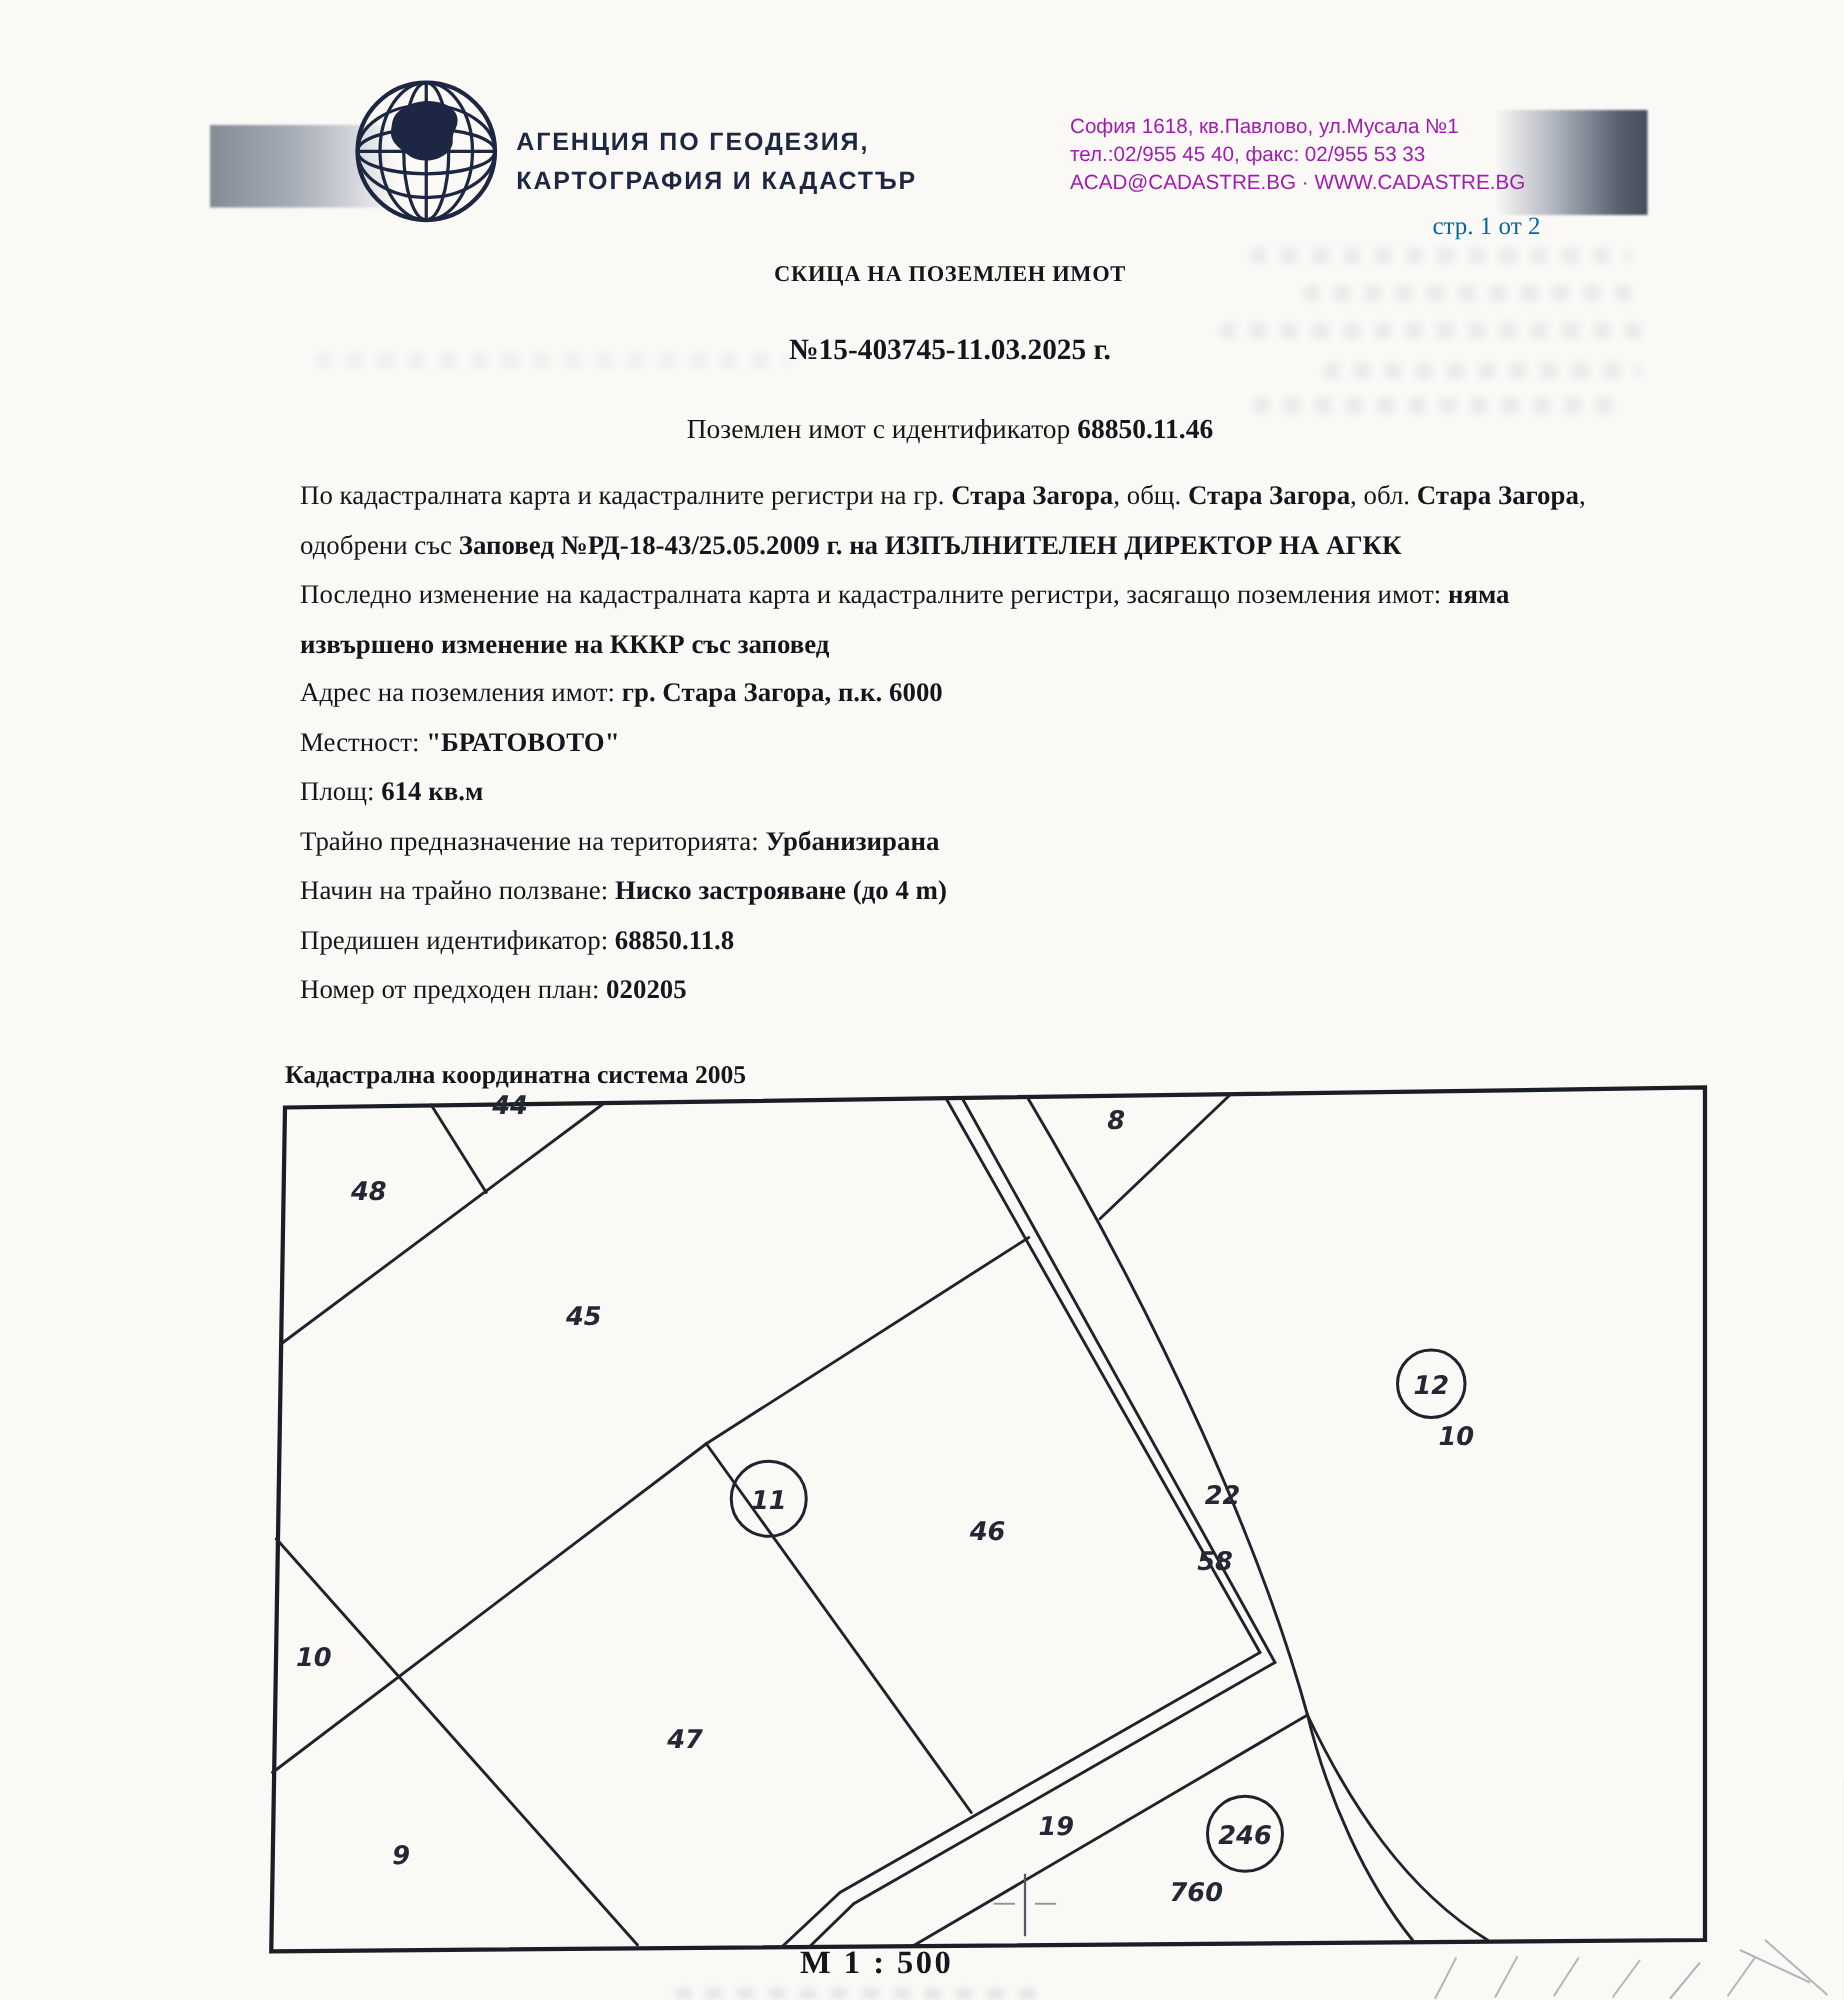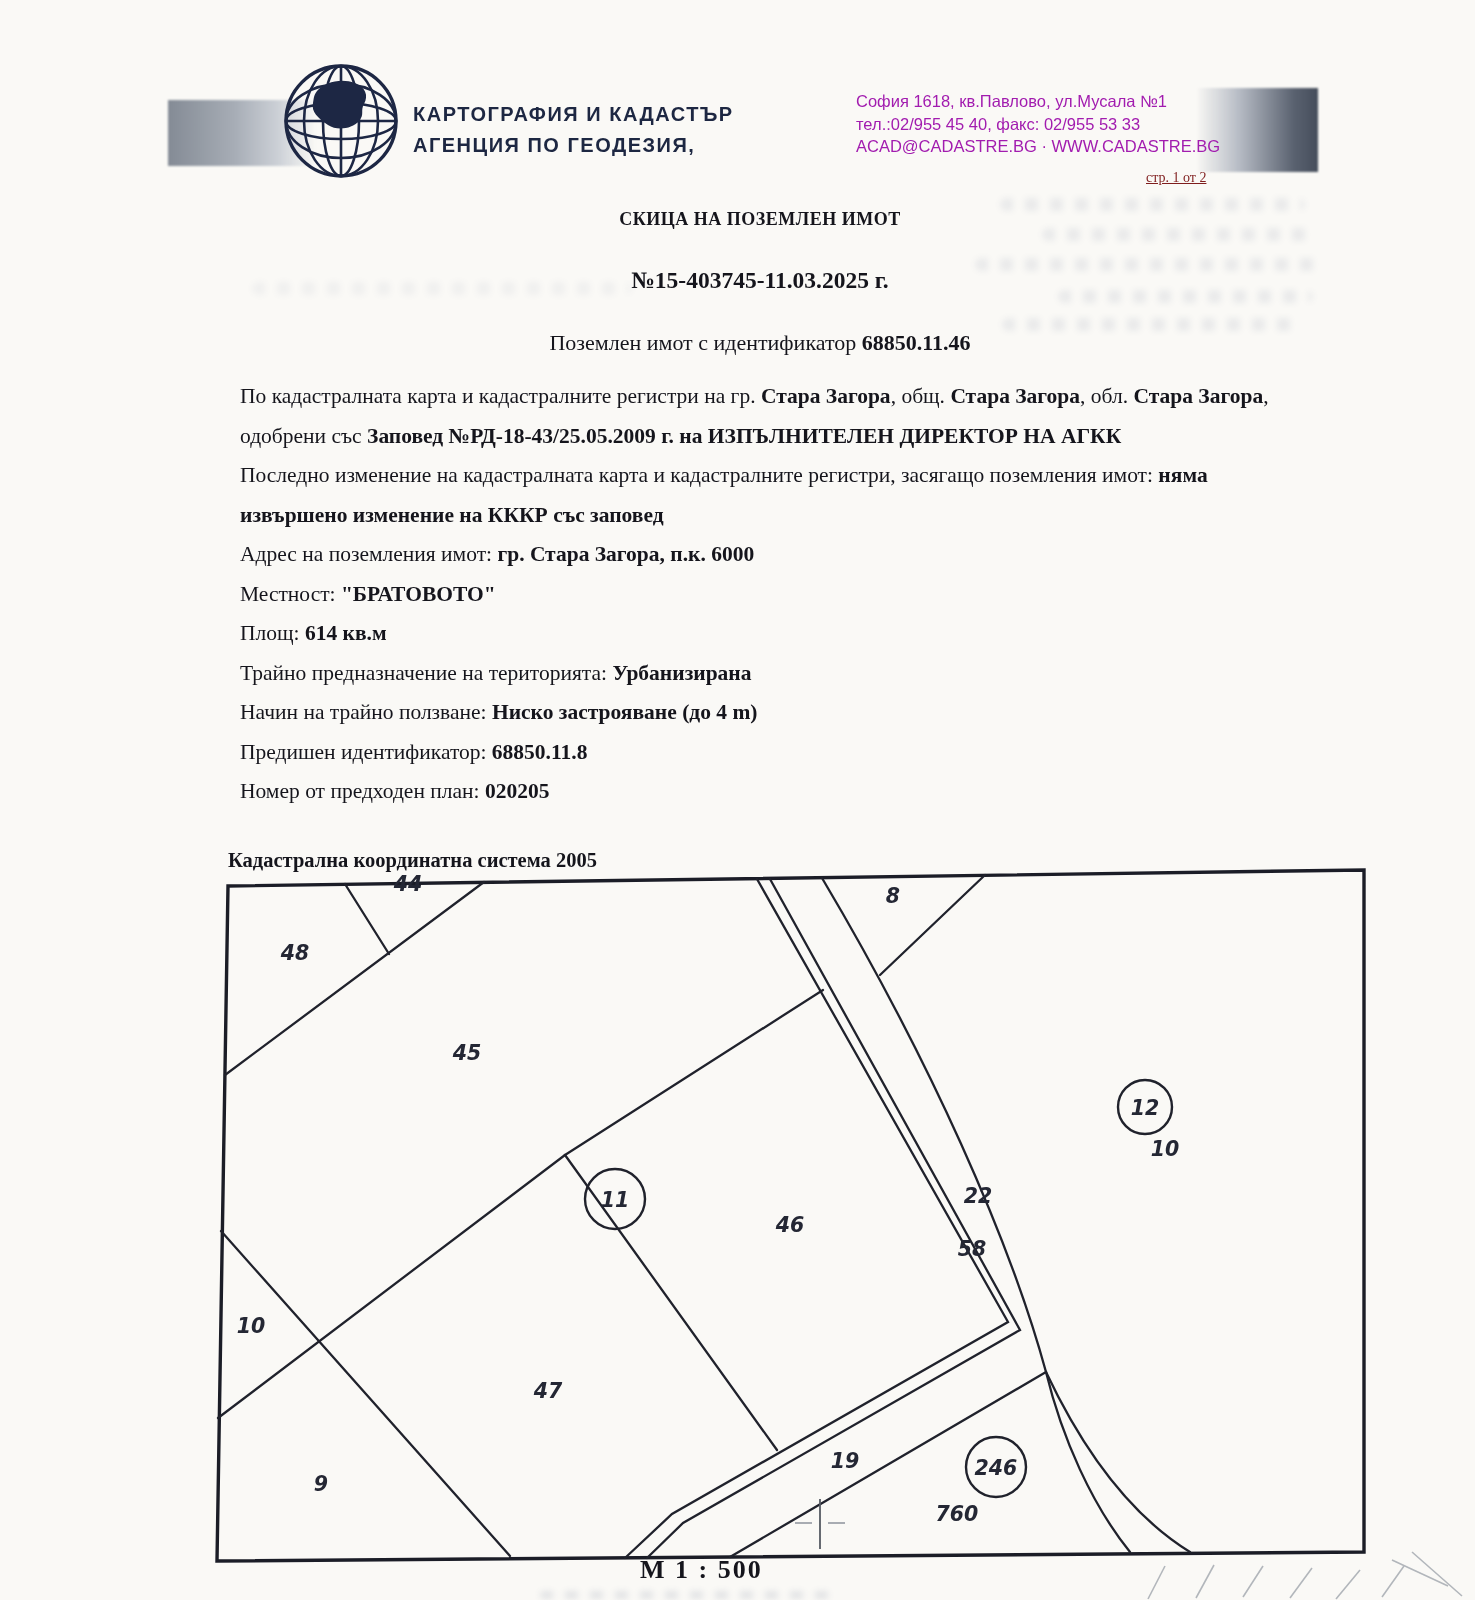--- a/index.html
+++ b/index.html
@@ -11,21 +11,21 @@
   #band-left{left:168px;top:100px;width:148px;height:66px;
      background:linear-gradient(to right,#848b95 0%,#a7adb6 45%,#cdd1d7 75%,rgba(250,249,246,0) 100%);
      filter:blur(1px);}
   #band-right{left:1196px;top:88px;width:122px;height:84px;
      background:linear-gradient(to right,rgba(250,249,246,0) 0%,#b7bcc5 35%,#5a6270 80%,#454d5b 100%);
      filter:blur(1px);}
   #agency-text{left:413px;top:99px;font-family:"Liberation Sans","DejaVu Sans",sans-serif;
      font-weight:700;font-size:20px;letter-spacing:1.5px;color:#1d2742;line-height:31px;white-space:nowrap;}
   #contact{left:856px;top:90px;font-family:"Liberation Sans","DejaVu Sans",sans-serif;
      font-size:16.5px;color:#a21caf;line-height:22.5px;white-space:nowrap;}
-  #page-indicator{left:1146px;top:170px;width:116px;font-size:14px;color:#7f1d1d;white-space:nowrap;text-decoration:underline;}
+  #page-indicator{left:1146px;top:170px;width:116px;font-size:20px;color:#0369a1;white-space:nowrap;}
   
   .center-line{left:240px;width:1040px;text-align:center;}
   #doc-title{top:209px;font-size:18px;font-weight:700;letter-spacing:.5px;}
   #doc-number{top:267px;font-size:23.5px;font-weight:700;}
   #doc-id{top:330px;font-size:22px;}
   #body-text{left:240px;top:377px;width:1038px;font-size:21.5px;line-height:39.5px;}
   #body-text p{margin:0;}
   .info-line{white-space:nowrap;}
   #coord-system{left:228px;top:849px;font-size:20.5px;font-weight:700;}
   #scale-label{left:640px;top:1555px;width:300px;text-align:left;font-size:26px;font-weight:700;letter-spacing:2px;}
@@ -59,22 +59,22 @@
       <ellipse cx="60" cy="64" rx="37" ry="55"></ellipse>
       <ellipse cx="60" cy="64" rx="55" ry="18"></ellipse>
       <ellipse cx="60" cy="64" rx="55" ry="37"></ellipse>
       <line x1="5" y1="64" x2="115" y2="64"></line>
       <line x1="60" y1="9" x2="60" y2="119"></line>
     </g>
     <path d="M36,34 c8,-9 24,-13 38,-8 c10,4 14,12 9,21 c-4,7 1,10 -5,17 c-7,8 -22,10 -31,4 c-10,-7 -17,-13 -15,-22 c1,-6 1,-8 4,-12 z" fill="#1d2744"></path>
   </svg>
 
   <div class="abs" id="agency-text">
+    <div>АГЕНЦИЯ ПО ГЕОДЕЗИЯ,</div>
     <div>КАРТОГРАФИЯ И КАДАСТЪР</div>
-    <div>АГЕНЦИЯ ПО ГЕОДЕЗИЯ,</div>
   </div>
 
   <div class="abs" id="contact">
     <div>София 1618, кв.Павлово, ул.Мусала №1</div>
     <div>тел.:02/955 45 40, факс: 02/955 53 33</div>
     <div>ACAD@CADASTRE.BG · WWW.CADASTRE.BG</div>
   </div>
 
   <div class="abs" id="page-indicator">стр. 1 от 2</div>
 

